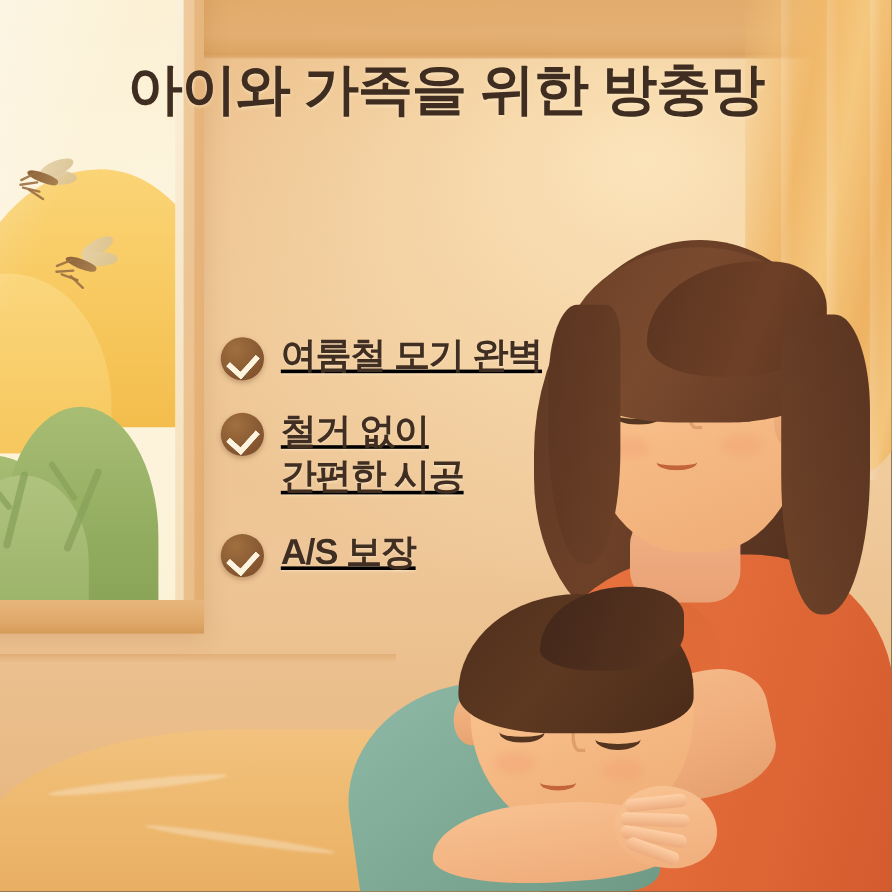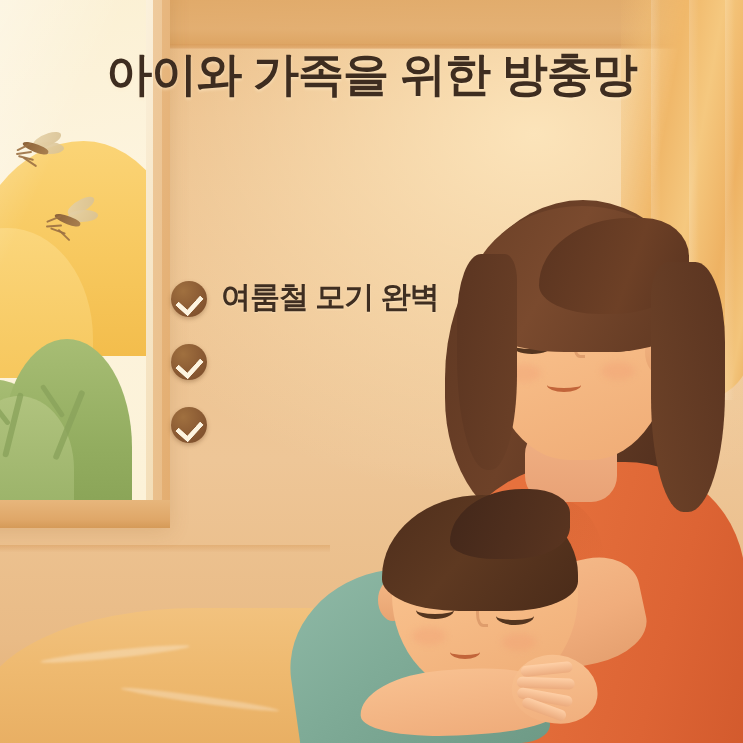--- a/index.html
+++ b/index.html
@@ -289,21 +289,21 @@
   }
   .maintitle{
     position:absolute;left:0;top:110px;width:743px;
     text-align:center;
     font-size:82px;font-weight:700;letter-spacing:0px;
     color:#fdf5e0;
     text-shadow:0 4px 10px rgba(150,95,40,.35), 0 1px 0 rgba(255,255,255,.5);
     white-space:nowrap;
   }
 
-  .bullets{position:absolute;left:171px;top:278px;width:330px;}
+  .bullets{position:absolute;left:184px;top:278px;width:330px;text-decoration:underline;}
   .bullet{display:flex;align-items:flex-start;margin-bottom:24px;}
   .check-circle{
     flex:0 0 auto;width:36px;height:36px;border-radius:50%;
     background:radial-gradient(circle at 34% 28%,#a0703f 0%,#8a5a33 55%,#7a4c29 100%);
     box-shadow:0 2px 4px rgba(110,70,35,.35);
     position:relative;margin-right:14px;margin-top:3px;
   }
   .check-circle::after{
     content:"";position:absolute;left:10px;top:9px;
     width:12px;height:19px;
@@ -436,23 +436,28 @@
 
     <div class="bullet">
       <div class="check-circle"></div>
       <div class="bullet-text">
         <div>여룸철 모기 완벽</div>
       </div>
     </div>
 
     <div class="bullet">
       <div class="check-circle"></div>
+      <div class="bullet-text">
+        <div>철거 없이</div>
+        <div>간편한 시공</div>
+      </div>
     </div>
 
     <div class="bullet">
       <div class="check-circle"></div>
       <div class="bullet-text">
+        <div>A/S 보장</div>
       </div>
     </div>
 
   </div>
 
 </div>
 
 </body></html>

